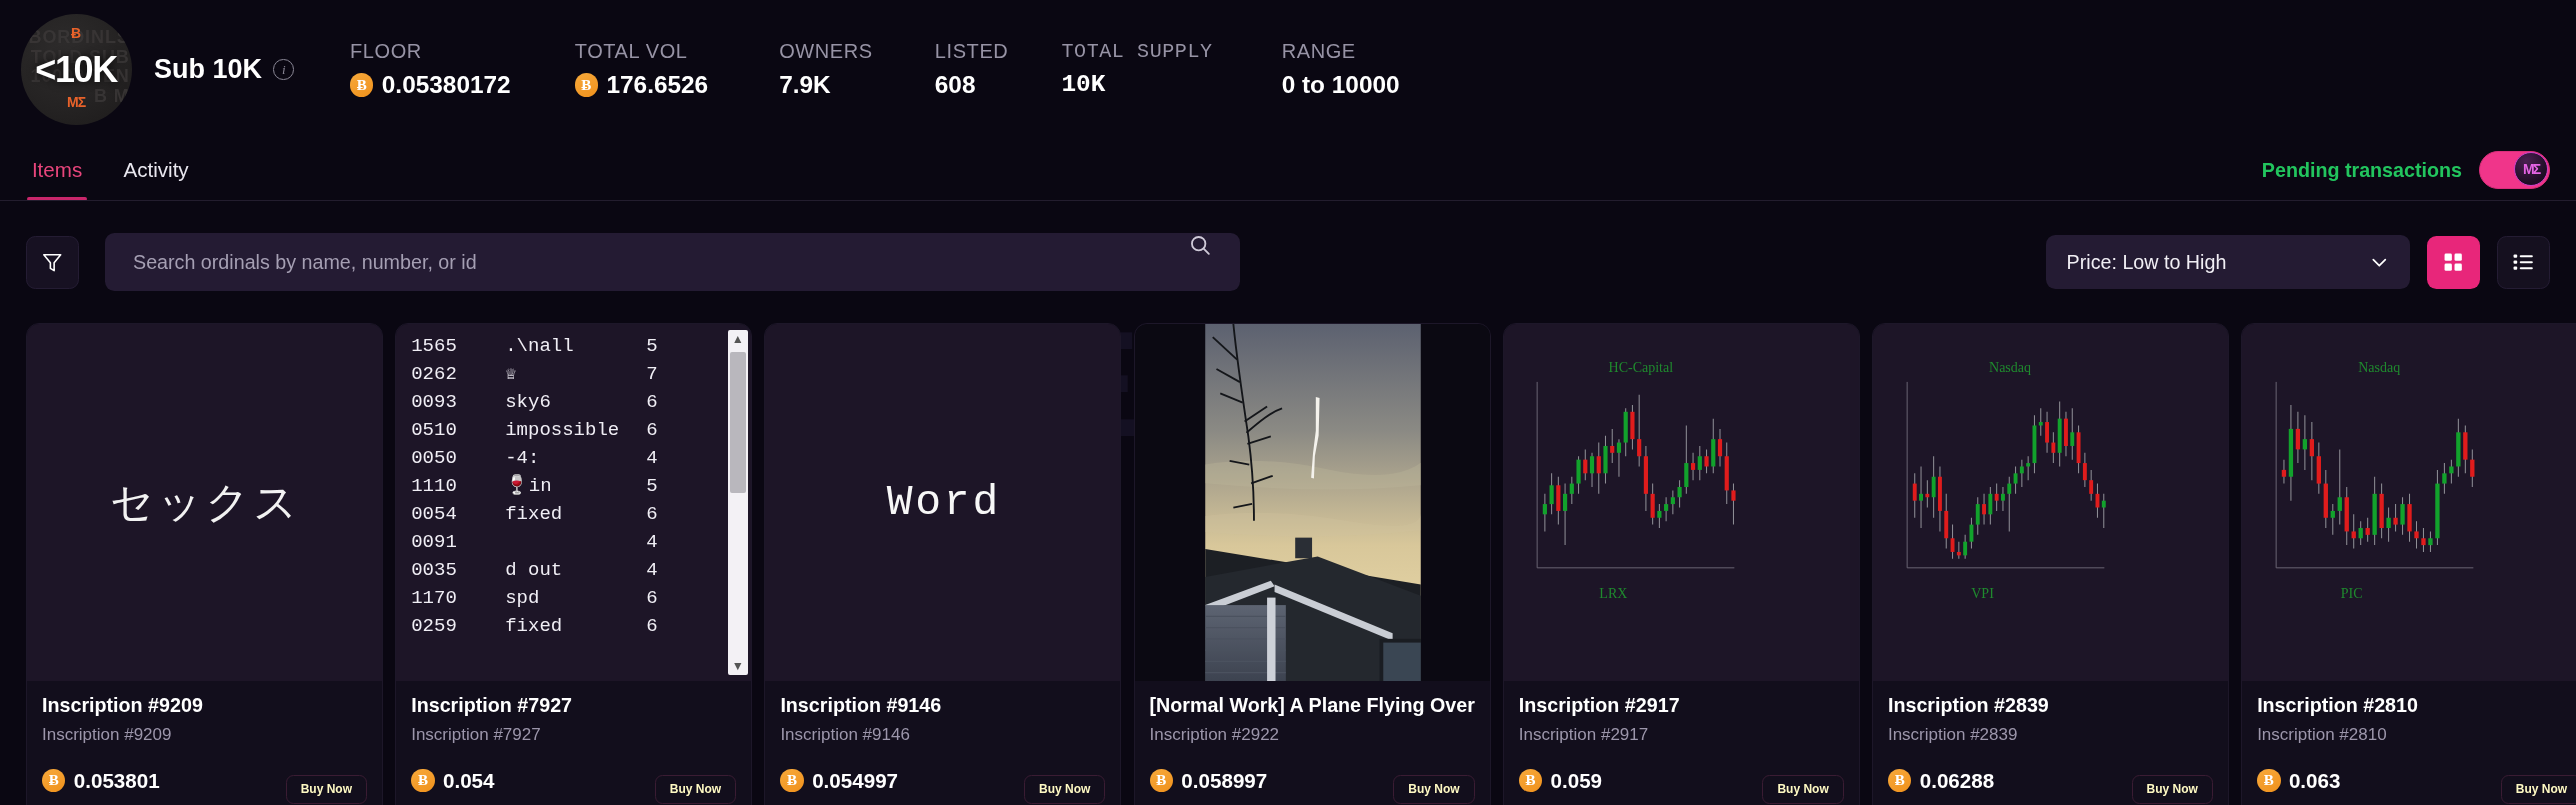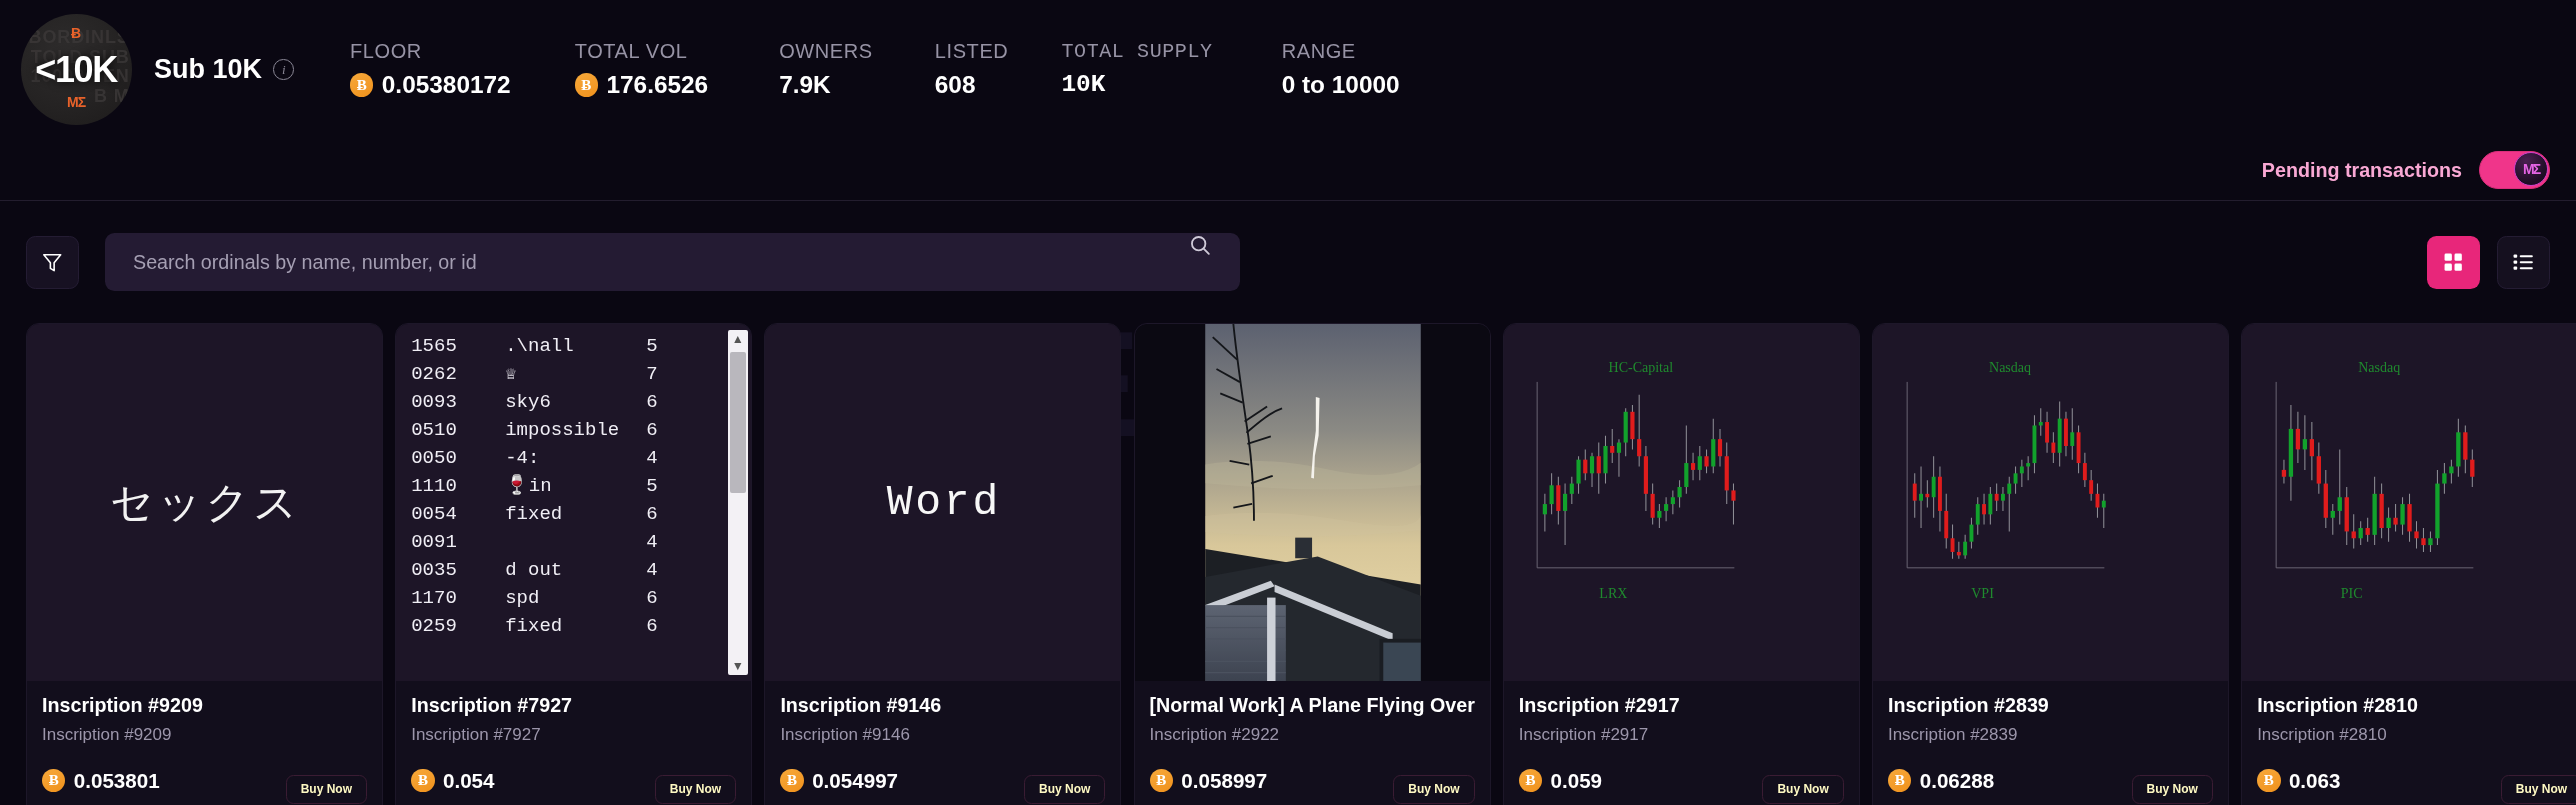--- a/index.html
+++ b/index.html
@@ -86,21 +86,21 @@
   .tab.active { color: #e8457c; }
   .tab.inactive { color: #e9e7ef; }
   .tab.active::after {
     content: ""; position: absolute; left: 16px; right: 16px; bottom: 0;
     height: 3.8px; background: #c9266b; border-radius: 1.9px;
   }
   .pending {
     position: absolute; right: 26px; top: 0; height: 62px;
     display: flex; align-items: center; gap: 17px;
   }
-  .pending .ptxt { color: #f9a8d4; font-size: 19.7px; font-weight: 700; }
+  .pending .ptxt { color: #22c55e; font-size: 19.7px; font-weight: 700; }
   .toggle {
     width: 71px; height: 38px; border-radius: 20.6px;
     background: #f0358a; position: relative; cursor: pointer;
     border: 1.9px solid #d92e7b;
   }
   .toggle .knob {
     position: absolute; right: 0.9px; top: 0px;
     width: 34px; height: 34px; border-radius: 50%;
     background: radial-gradient(circle at 35% 25%, #4a2050 0%, #1d0d24 70%);
     border: 1.4px solid #c73fc7;
@@ -275,20 +275,24 @@
       <div class="stat" style="margin: 0px;">
         <div class="label">RANGE</div>
         <div class="value">
           <span>0 to 10000</span>
         </div>
       </div>
     </div>
 </div>
 
 <div class="tabbar">
+  <div id="tabs-container" style="display:flex;">
+      <div class="tab active">Items</div>
+      <div class="tab inactive">Activity</div>
+    </div>
 
   <div class="pending">
     <span class="ptxt">Pending transactions</span>
     <div class="toggle">
       <div class="knob">MƩ</div>
     </div>
   </div>
 </div>
 <div class="divider"></div>
 
@@ -301,20 +305,26 @@
 
   <div class="search-wrap">
     <input type="text" placeholder="Search ordinals by name, number, or id" style="">
     <svg width="24.4" height="24.4" viewBox="0 0 24 24">
       <circle cx="10.5" cy="10.5" r="6.6" fill="none" stroke="#cfcad8" stroke-width="1.8"></circle>
       <line x1="15.4" y1="15.4" x2="20.5" y2="20.5" stroke="#cfcad8" stroke-width="1.8" stroke-linecap="round"></line>
     </svg>
   </div>
 
   <div class="right-tools">
+    <div class="sort-select">
+      <span class="sv">Price: Low to High</span>
+      <svg width="20.6" height="20.6" viewBox="0 0 24 24">
+        <path d="M5 9l7 7 7-7" fill="none" stroke="#fff" stroke-width="2" stroke-linecap="round" stroke-linejoin="round"></path>
+      </svg>
+    </div>
 
     <div class="vbtn active">
       <svg width="24.4" height="24.4" viewBox="0 0 24 24">
         <rect x="3.5" y="3.5" width="7.2" height="7.2" rx="1.4" fill="#fff"></rect>
         <rect x="13.3" y="3.5" width="7.2" height="7.2" rx="1.4" fill="#fff"></rect>
         <rect x="3.5" y="13.3" width="7.2" height="7.2" rx="1.4" fill="#fff"></rect>
         <rect x="13.3" y="13.3" width="7.2" height="7.2" rx="1.4" fill="#fff"></rect>
       </svg>
     </div>
 

